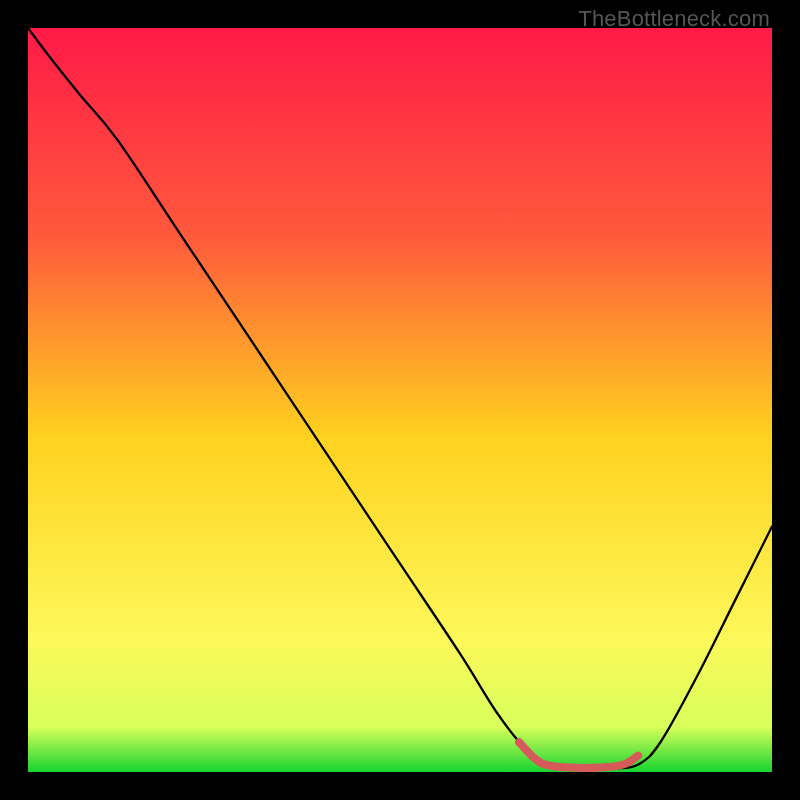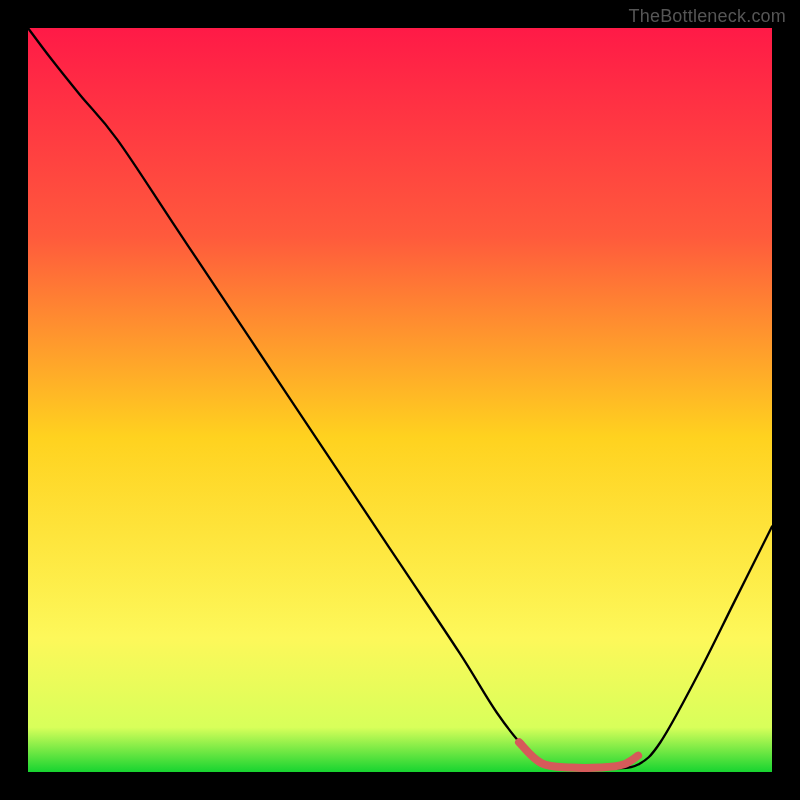--- a/index.html
+++ b/index.html
@@ -1,17 +1,17 @@
 <!DOCTYPE html>
 <html><head>
 <meta charset="utf-8">
 <style>
   * { margin: 0; padding: 0; box-sizing: border-box; }
   body { width: 800px; height: 800px; background: #000; position: relative; font-family: Arial, sans-serif; }
-  .watermark { position: absolute; top: 6px; right: 14px; color: #555; font-size: 18px; font-weight: 500; letter-spacing: 0.2px; z-index: 10; }
+  .watermark { position: absolute; top: 6px; right: 30px; color: #555; font-size: 22px; font-weight: 500; letter-spacing: 0.2px; z-index: 10; }
   .plot-wrap { position: absolute; top: 28px; left: 28px; width: 744px; height: 744px; }
   svg { display: block; }
 </style>
 </head>
 <body>
 
 <div class="watermark">TheBottleneck.com</div>
 
 <div class="plot-wrap">
   <svg id="chart-svg" width="744" height="744" viewBox="0 0 744 744">

